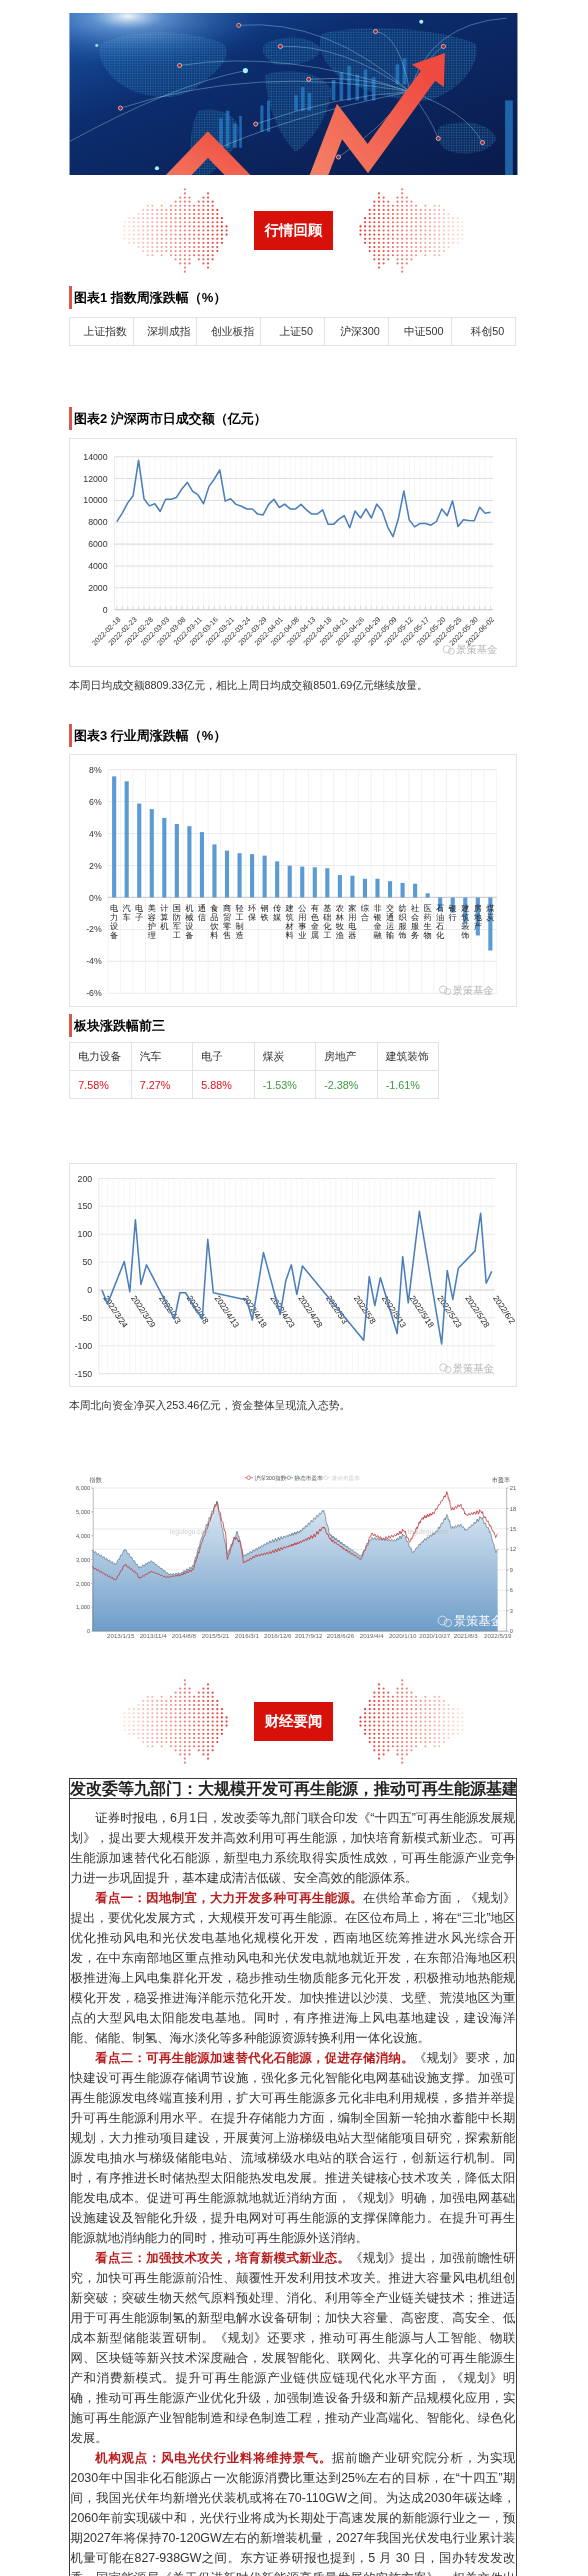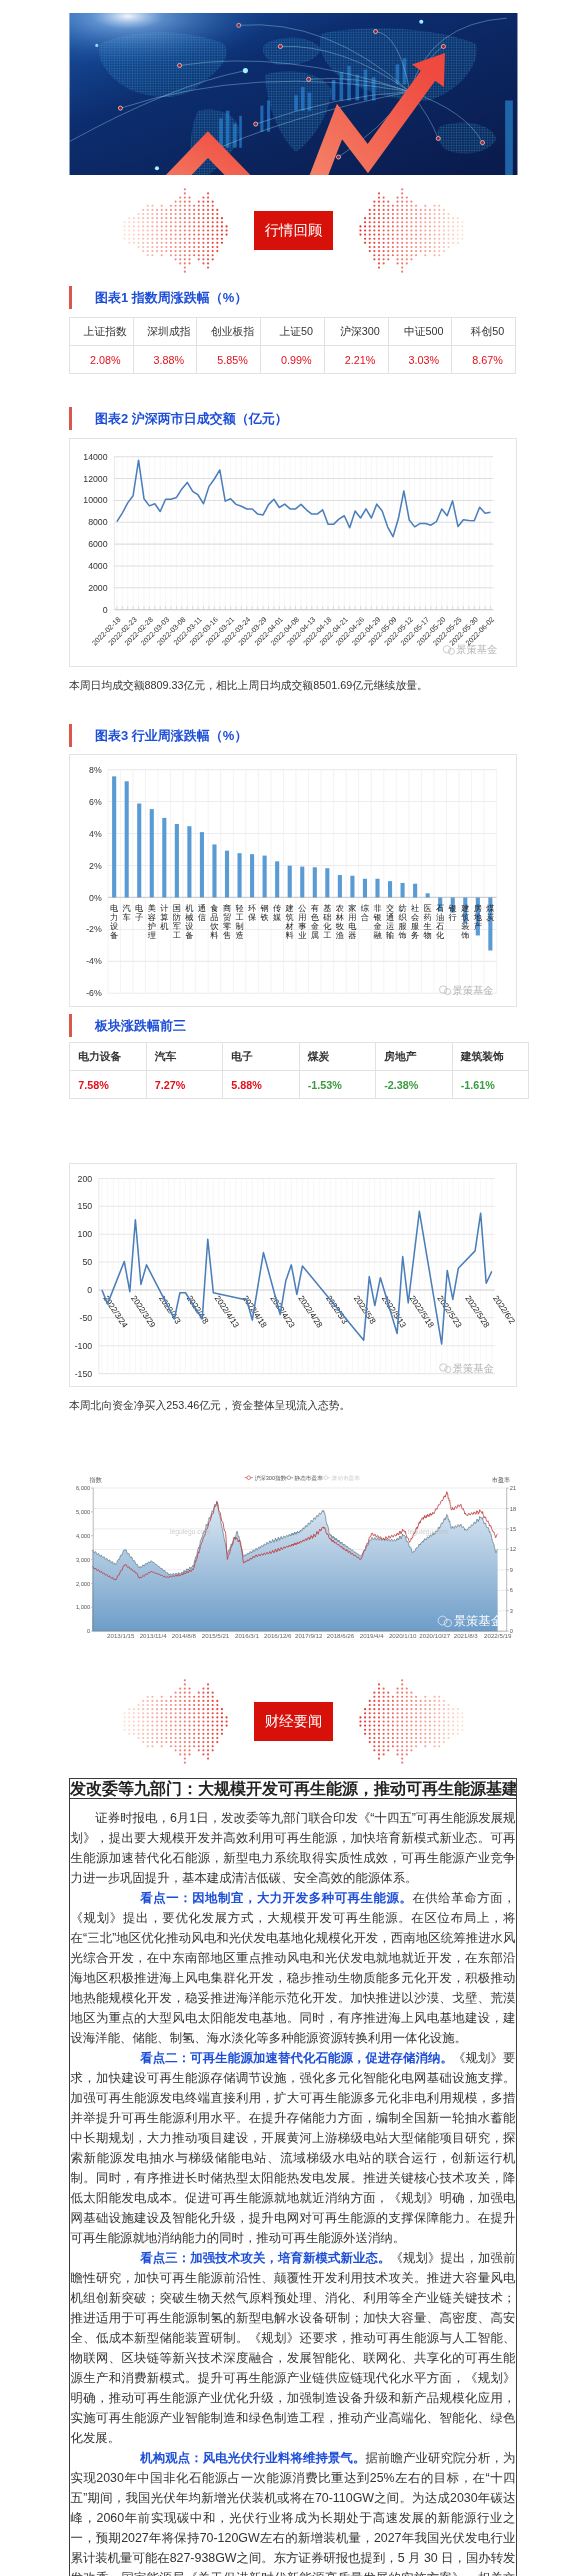--- a/index.html
+++ b/index.html
@@ -3,38 +3,38 @@
 <meta charset="utf-8">
 <style>
 *{box-sizing:border-box;}
 html,body{margin:0;padding:0;background:#fff;}
 body{font-family:"Liberation Sans","DejaVu Sans",sans-serif;color:#333;}
 .page{position:relative;width:588px;height:3867px;overflow:hidden;background:#fff;}
 .blk{position:absolute;left:69px;width:448px;}
 .banner{left:69px;top:13px;width:449px;height:162px;overflow:hidden;}
 .sec-banner{height:91px;}
 .sec-banner svg{position:absolute;left:0;top:0;}
-.sec-btn{position:absolute;left:185px;top:26px;width:79px;height:39px;background:#d7100a;color:#fff;font-size:14.4px;font-weight:normal;text-align:center;line-height:39px;white-space:nowrap;}
-.sec-title{height:23px;border-left:3.1px solid #d9584b;padding-left:23px;font-size:13px;font-weight:bold;color:#1d4ed8;line-height:23px;white-space:nowrap;}
+.sec-btn{position:absolute;left:185px;top:26px;width:79px;height:39px;background:#d7100a;color:#fff;font-size:14.4px;font-weight:bold;text-align:center;line-height:39px;white-space:nowrap;}
+.sec-title{height:23px;border-left:3.1px solid #d9584b;padding-left:2px;font-size:13px;font-weight:bold;color:#000000;line-height:23px;white-space:nowrap;}
 .chart-box{border:1px solid #e3e3e3;background:#fff;}
 .chart-box svg,.chart-free svg{position:absolute;left:-1px;top:-1px;}
 .chart-free svg{left:0;top:0;}
 table{border-collapse:collapse;table-layout:fixed;}
 .t1{width:447px;text-align:center;}
 .t1 td{border:0.5px solid #e2e2e2;height:28px;font-size:10.8px;padding:0 0 0 7.7px;white-space:nowrap;color:#333;}
-.t2{width:460px;font-weight:bold;}
+.t2{width:370px;}
 .t2 td{border:0.5px solid #e2e2e2;height:28px;font-size:10.8px;padding:0 0 0 8.2px;white-space:nowrap;color:#333;}
 .t1 td.up,.t2 td.up{color:#e3101a;}
 .t1 td.down,.t2 td.down{color:#3a9a3f;}
 .caption{font-size:10.8px;line-height:18.5px;color:#333;white-space:nowrap;}
 .article{border:0.5px solid #3c3c3c;overflow:hidden;}
 .article-title{height:19.6px;border-bottom:0.5px solid #3c3c3c;text-align:center;font-size:16px;font-weight:bold;line-height:19px;color:#222;white-space:nowrap;overflow:hidden;}
 .article-body{padding:9.3px 0.5px 0 0.5px;}
 .article-body p{margin:0;font-size:12.4px;line-height:20px;text-indent:2em;text-align:justify;color:#333;}
-.article-body strong{color:#1d4ed8;font-weight:bold;margin-left:45px;}
+.article-body strong{color:#b91c1c;font-weight:bold;}
 </style>
 </head>
 <body>
 
 <div class="page">
 
   <div class="blk banner">
     <svg width="449" height="162" viewBox="0 0 871 315">
       <defs>
         <linearGradient id="bnBg" x1="0" y1="0" x2="1" y2="1">
@@ -709,29 +709,20 @@
         <tbody id="t1-body">
           <tr>
             <td>上证指数</td>
             <td>深圳成指</td>
             <td>创业板指</td>
             <td>上证50</td>
             <td>沪深300</td>
             <td>中证500</td>
             <td>科创50</td>
           </tr>
-          <tr>
-            <td class="up">2.08%</td>
-            <td class="up">3.88%</td>
-            <td class="up">5.85%</td>
-            <td class="up">0.99%</td>
-            <td class="up">2.21%</td>
-            <td class="up">3.03%</td>
-            <td class="up">8.67%</td>
-          </tr>
         </tbody>
       </table>
   </div>
 
   <div class="blk sec-title" style="top:407px">图表2 沪深两市日成交额（亿元）</div>
   <div class="blk chart-box" style="top:438px;height:229px">
     <svg id="fig2-svg" width="448" height="229" viewBox="0 0 870 444">
         <line x1="93" x2="93" y1="36" y2="333" stroke="#efefef" stroke-width="1"></line>
         <line x1="103.51449275362319" x2="103.51449275362319" y1="36" y2="333" stroke="#efefef" stroke-width="1"></line>
         <line x1="114.02898550724638" x2="114.02898550724638" y1="36" y2="333" stroke="#efefef" stroke-width="1"></line>

